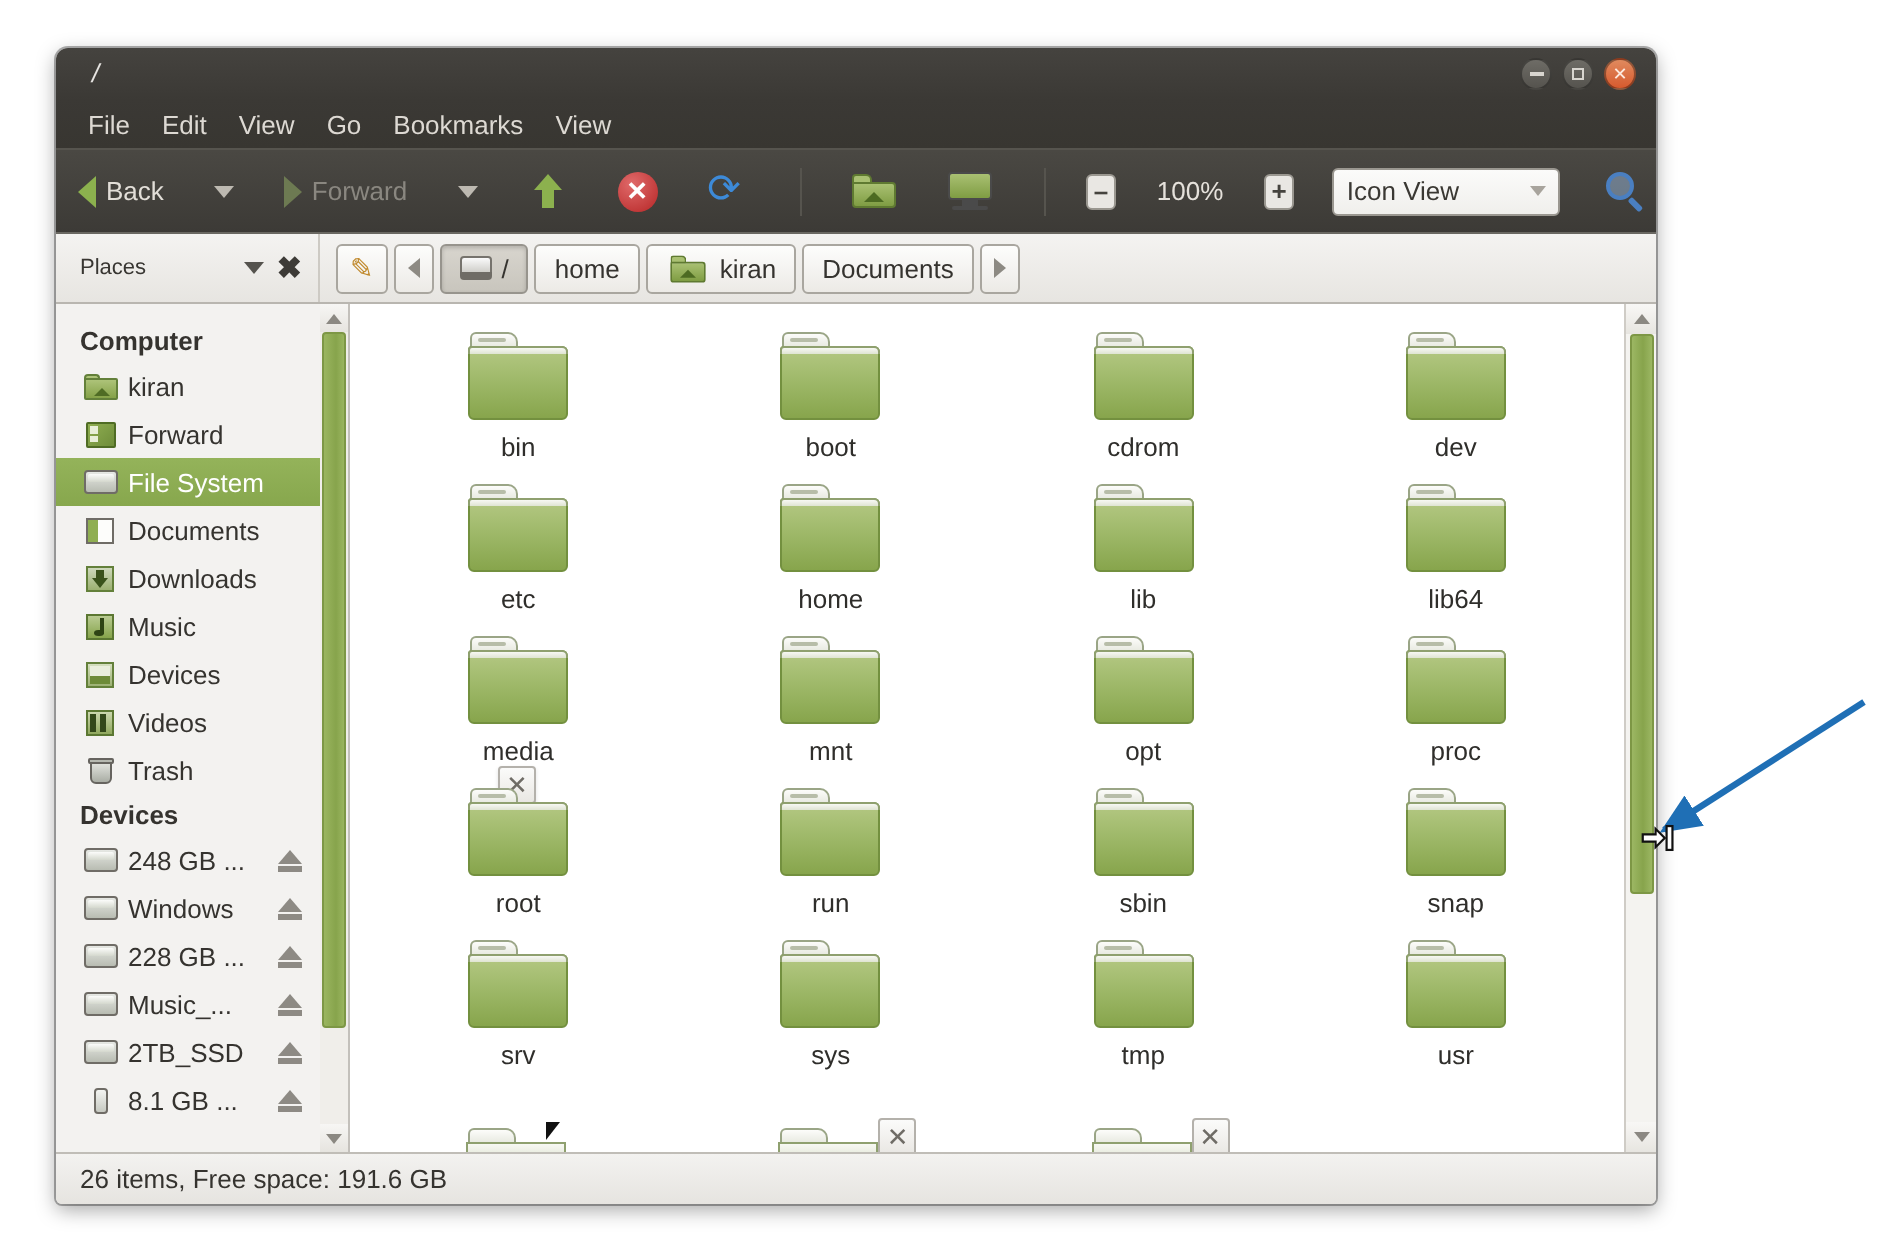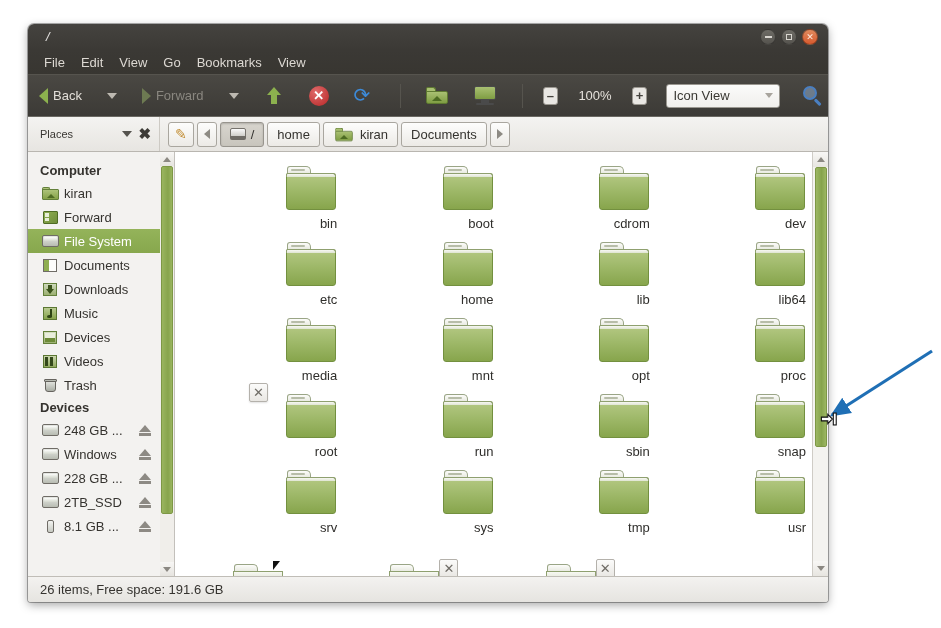--- a/index.html
+++ b/index.html
@@ -274,21 +274,21 @@
   .mainpane { flex: 1; display: flex; min-width: 0; background:#ffffff; position: relative; }
   .iconview {
     flex: 1; background:#ffffff; position: relative; overflow: hidden;
     border-left: 1px solid #c3c0bb;
   }
   .grid {
     position: absolute; left: 0; top: 0; right: 0;
     display: grid; grid-template-columns: repeat(4, 1fr);
     row-gap: 11px; padding: 14px 6px 0 6px;
   }
-  .cell { display: flex; flex-direction: column; align-items: flex-end; position: relative; }
+  .cell { display: flex; flex-direction: column; align-items: center; position: relative; }
   .fold { width: 52px; height: 45px; position: relative; }
   .fold .tab {
     position:absolute; left:2px; top:0; width:24px; height:8px;
     background: linear-gradient(to bottom,#fcfcfa,#e6e8de);
     border:1px solid #9aa586; border-bottom:none; border-radius: 3px 5px 0 0;
   }
   .fold .tabline { position:absolute;left:6px;top:3px;width:14px;height:2px;background:#b7bda8;border-radius:1px; }
   .fold .body {
     position:absolute; left:1px; top:7px; width:50px; height:37px;
     background: linear-gradient(to bottom, #b4c883 0%, #9fb96a 45%, #87a54c 100%);
@@ -607,20 +607,31 @@
             <span class="eject-wrap">
                 <i class="eject" style="margin:0"></i>
                 <i class="eject-bar"></i>
               </span>
           </div>
           <div class="sb-item">
             <span class="ic disk">
                 <i class="b"></i>
                 <i class="sh"></i>
               </span>
+            <span class="nm">Music_...</span>
+            <span class="eject-wrap">
+                <i class="eject" style="margin:0"></i>
+                <i class="eject-bar"></i>
+              </span>
+          </div>
+          <div class="sb-item">
+            <span class="ic disk">
+                <i class="b"></i>
+                <i class="sh"></i>
+              </span>
             <span class="nm">2TB_SSD</span>
             <span class="eject-wrap">
                 <i class="eject" style="margin:0"></i>
                 <i class="eject-bar"></i>
               </span>
           </div>
           <div class="sb-item">
             <span class="ic usb">
                 <i class="b"></i>
               </span>

